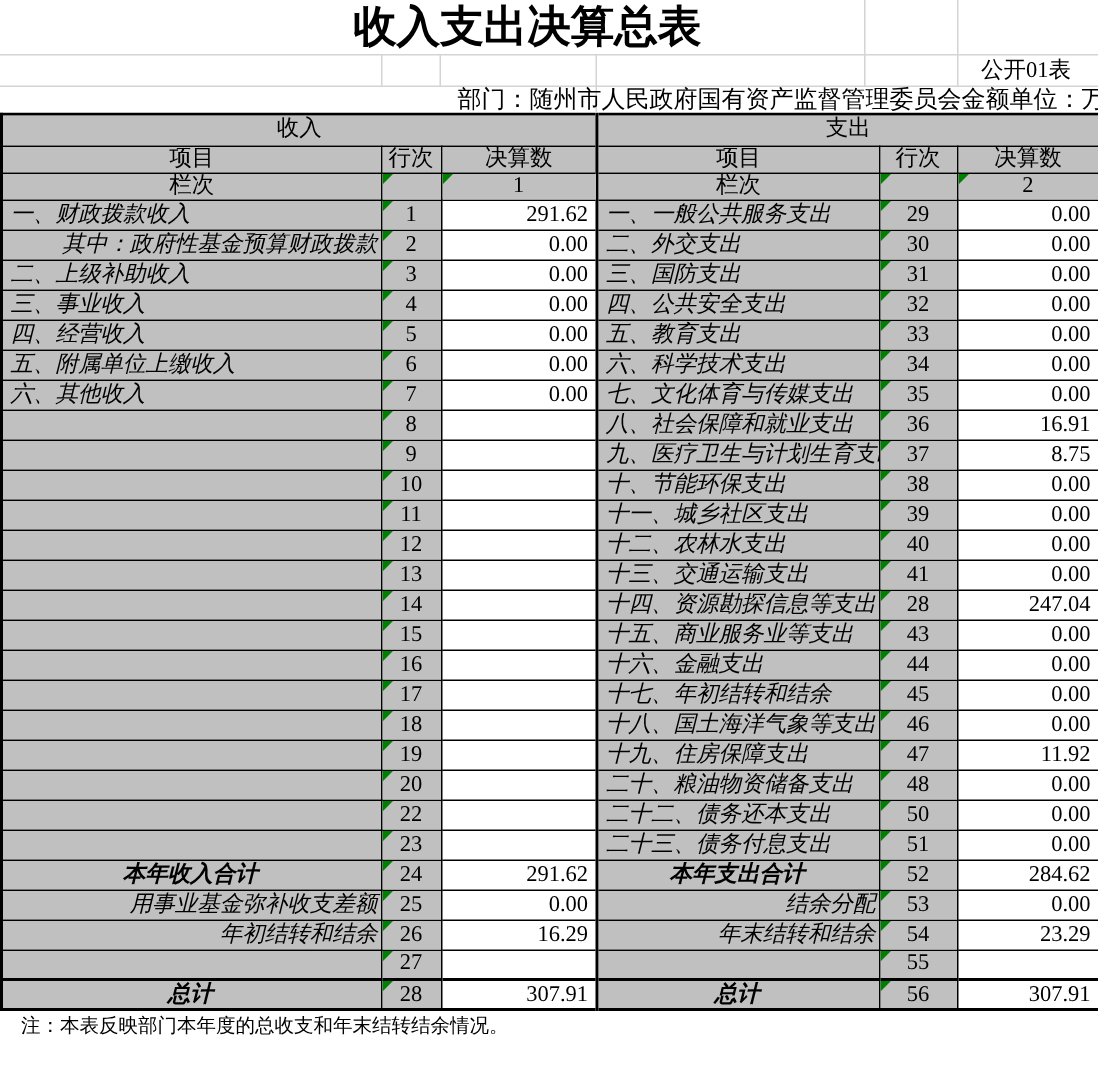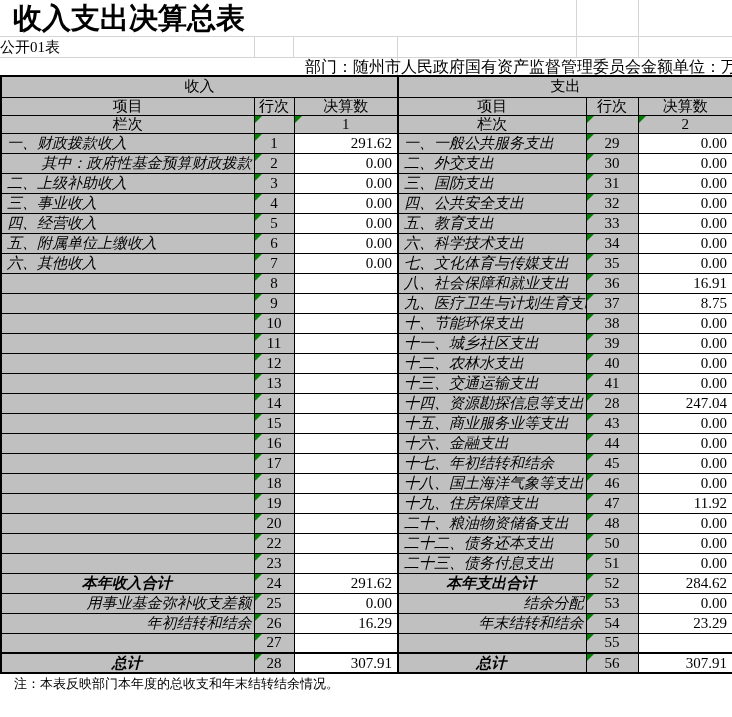--- a/index.html
+++ b/index.html
@@ -14,27 +14,27 @@
     width:732px;height:717px;overflow:hidden;background:#fff;
     font-family:"Liberation Serif","DejaVu Serif",serif;
     color:#000;
   }
   
   .sheet-head{position:relative;width:732px;height:75px;background:#fff;}
   .vline{position:absolute;width:1px;background:var(--faint);}
   .hline{position:absolute;height:1px;left:0;width:732px;background:var(--faint);}
   .title{
     position:absolute;top:0;left:0;width:690px;height:36px;
-    font-size:29px;font-weight:bold;line-height:36px;
+    text-align:center;font-size:29px;font-weight:bold;line-height:36px;
     white-space:nowrap;
     padding-left:13px;
   }
   .sheet-label-row{
     position:absolute;top:36px;left:0;width:732px;height:22px;
-    font-size:15px;line-height:22px;padding-right:3px;
+    text-align:right;font-size:15px;line-height:22px;padding-right:18px;
   }
   .dept-row{
     position:absolute;top:58px;left:0;width:732px;height:17px;
     display:flex;justify-content:flex-end;align-items:center;
     font-size:16px;line-height:17px;padding:0 3px 0 2px;white-space:nowrap;margin-left:24px;
   }
   
   table.main{
     border-collapse:collapse;table-layout:fixed;width:732px;
     border:2px solid var(--grid);

